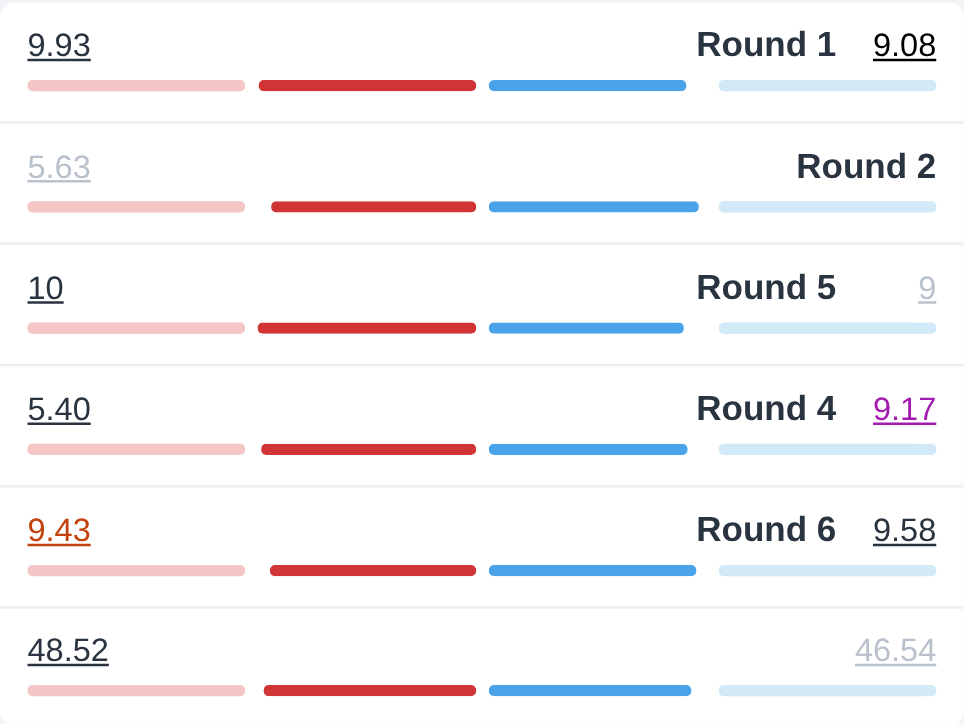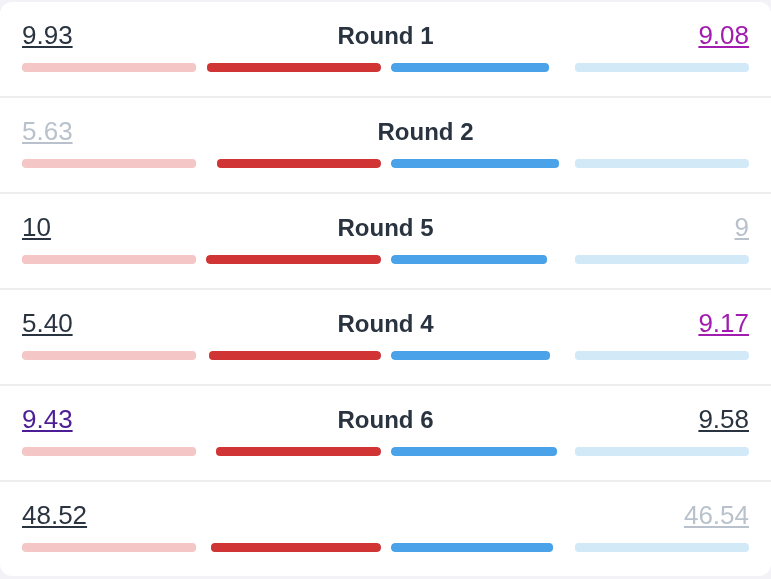--- a/index.html
+++ b/index.html
@@ -30,24 +30,24 @@
     }
     .score {
       font-size: 26px;
       font-weight: 500;
       white-space: nowrap;
       text-decoration: underline;
     }
     .score-left { text-align: left; min-width: 80px; }
     .score-right { text-align: right; min-width: 80px; }
     .label {
-      font-size: 24px;
+      font-size: 28px;
       font-weight: 700;
       color: #2a3440;
-      text-align: center;
+      text-align: right;
       flex: 1;
     }
     .bars {
       display: flex;
       gap: 10px;
       height: 9px;
     }
     .bar-track {
       flex: 1;
       height: 100%;
@@ -65,21 +65,21 @@
     .blue-outer { background: #d2e9f7; }
   </style>
 </head>
 <body>
 
 <div class="card" id="card">
     <div class="row">
     <div class="row-header">
       <div class="score score-left" style="color:#2a3440">9.93</div>
       <div class="label">Round 1</div>
-      <div class="score score-right" style="color:#a21caf">9.08</div>
+      <div class="score score-right" style="color:#000000">9.08</div>
     </div>
     <div class="bars">
       <div class="bar-track red-outer">
         <div class="bar-fill" style="right:0;width:99.3%;background:#f5c6c6"></div>
       </div>
       <div class="bar-track" style="background:transparent">
         <div class="bar-fill" style="right:0;width:99.3%;background:#d13434"></div>
       </div>
       <div class="bar-track" style="background:transparent">
         <div class="bar-fill" style="left:0;width:90.8%;background:#4aa3e8"></div>
@@ -146,21 +146,21 @@
       <div class="bar-track" style="background:transparent">
         <div class="bar-fill" style="left:0;width:91.7%;background:#4aa3e8"></div>
       </div>
       <div class="bar-track blue-outer">
         <div class="bar-fill" style="left:0;width:91.7%;background:#d2e9f7"></div>
       </div>
     </div>
     </div>
     <div class="row">
     <div class="row-header">
-      <div class="score score-left" style="color:#4c1d95">9.43</div>
+      <div class="score score-left" style="color:#c2410c">9.43</div>
       <div class="label">Round 6</div>
       <div class="score score-right" style="color:#2a3440">9.58</div>
     </div>
     <div class="bars">
       <div class="bar-track red-outer">
         <div class="bar-fill" style="right:0;width:94.3%;background:#f5c6c6"></div>
       </div>
       <div class="bar-track" style="background:transparent">
         <div class="bar-fill" style="right:0;width:94.3%;background:#d13434"></div>
       </div>

